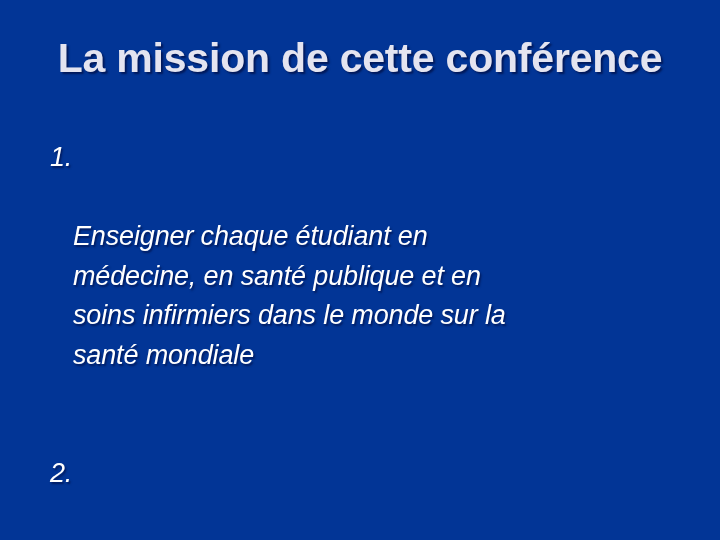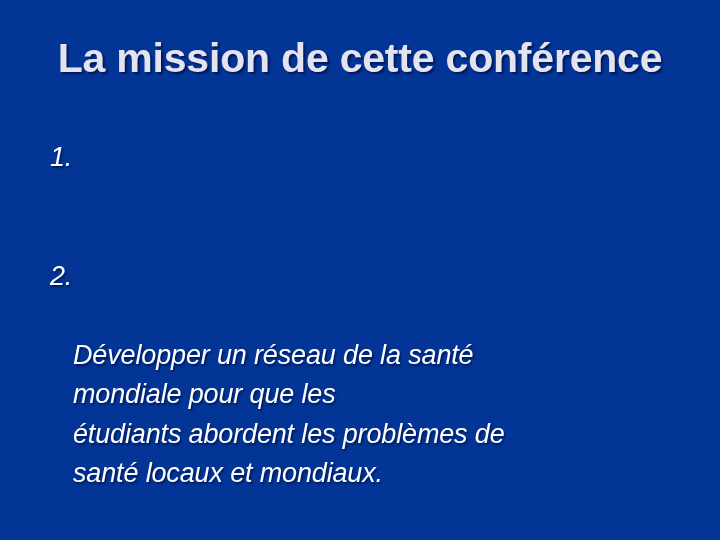--- a/index.html
+++ b/index.html
@@ -89,20 +89,24 @@
 <body>
 
 <div id="slide" style="background: rgb(2, 53, 150); padding-left: 12px;">
 
   <h1 id="slide-title" style="color: rgb(228, 228, 240);">La mission de cette conférence</h1>
 
   <ul id="body-list">
 
     <li class="body-item" style="color: rgb(255, 255, 255);">
       <span class="item-marker" style="color: rgb(255, 255, 255);">1.</span>
+      <span class="item-text">Enseigner chaque étudiant en
+médecine, en santé publique et en
+soins infirmiers dans le monde sur la
+santé mondiale</span>
     </li>
 
     <li class="body-item" style="color: rgb(255, 255, 255);">
       <span class="item-marker" style="color: rgb(255, 255, 255);">2.</span>
       <span class="item-text">Développer un réseau de la santé
 mondiale pour que les
 étudiants abordent les problèmes de
 santé locaux et mondiaux.</span>
     </li>
 

